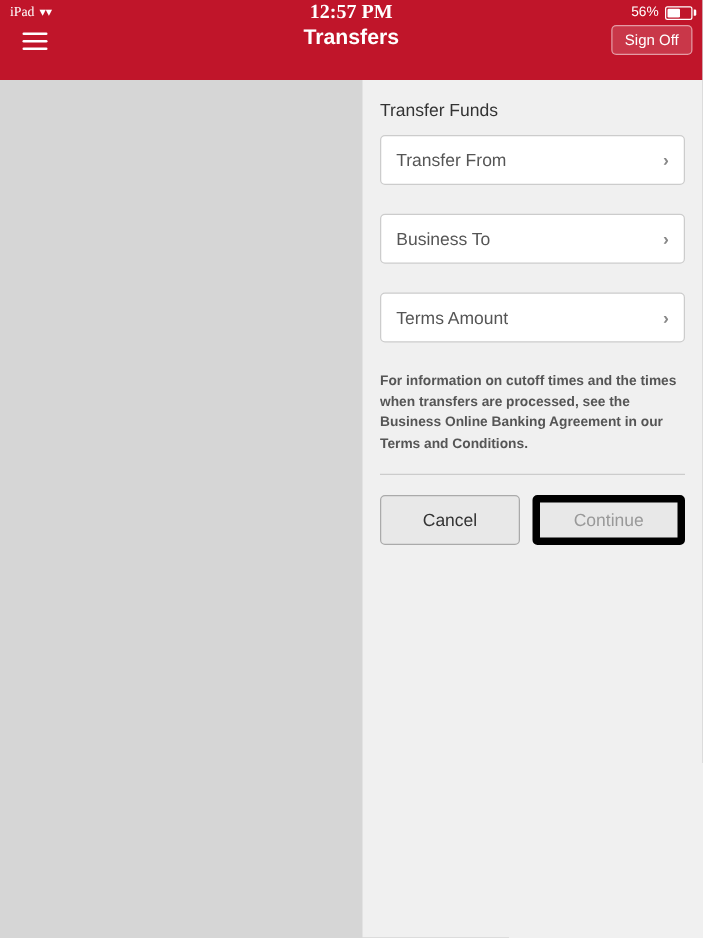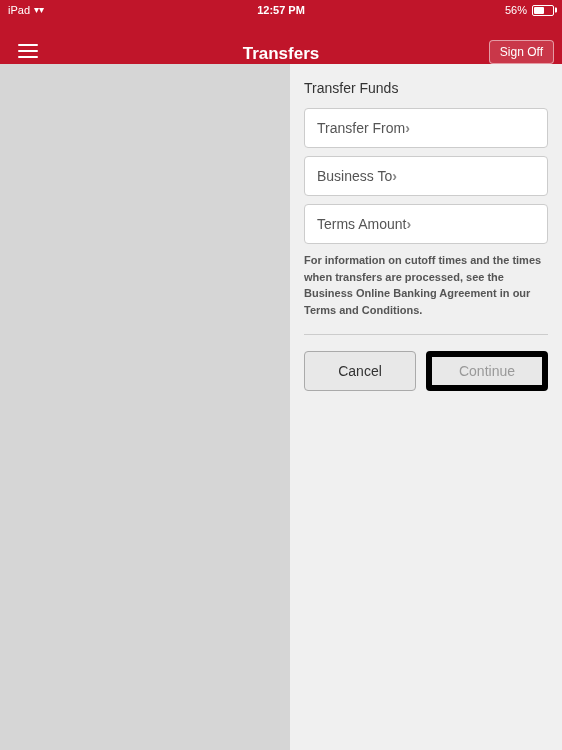--- a/index.html
+++ b/index.html
@@ -21,27 +21,29 @@
       align-items: center;
       justify-content: space-between;
       padding: 0 8px;
       color: white;
       font-size: 11px;
       font-weight: 500;
     }
     .status-left {
       display: flex;
       gap: 4px;
+      font-family: Liberation Serif, serif;
     }
     .status-center {
       position: absolute;
       left: 50%;
       transform: translateX(-50%);
-      font-size: 11px;
+      font-size: 16px;
       font-weight: 600;
+      font-family: Liberation Serif, serif;
     }
     .status-right {
       display: flex;
       align-items: center;
       gap: 5px;
       margin-left: auto;
     }
     .wifi-icon {
       font-size: 10px;
     }
@@ -72,21 +74,21 @@
       background: white;
       border-radius: 1px;
     }
 
     
     .header {
       width: 100%;
       height: 44px;
       background: #c0152a;
       display: flex;
-      align-items: flex-end;
+      align-items: flex-start;
       justify-content: center;
       position: relative;
     }
     .header-title {
       color: white;
       font-size: 17px;
       font-weight: 600;
     }
     .hamburger-btn {
       position: absolute;
@@ -144,22 +146,23 @@
     }
 
     
     .form-field {
       background: white;
       border: 1px solid #cccccc;
       border-radius: 4px;
       height: 40px;
       display: flex;
       align-items: center;
+      justify-content: space-between;
       padding: 0 12px;
-      margin-bottom: 8px;
+      margin-bottom: 23px;
       cursor: pointer;
     }
     .form-field-label {
       font-size: 14px;
       color: #555;
     }
     .chevron {
       font-size: 14px;
       color: #888;
       font-weight: 600;

